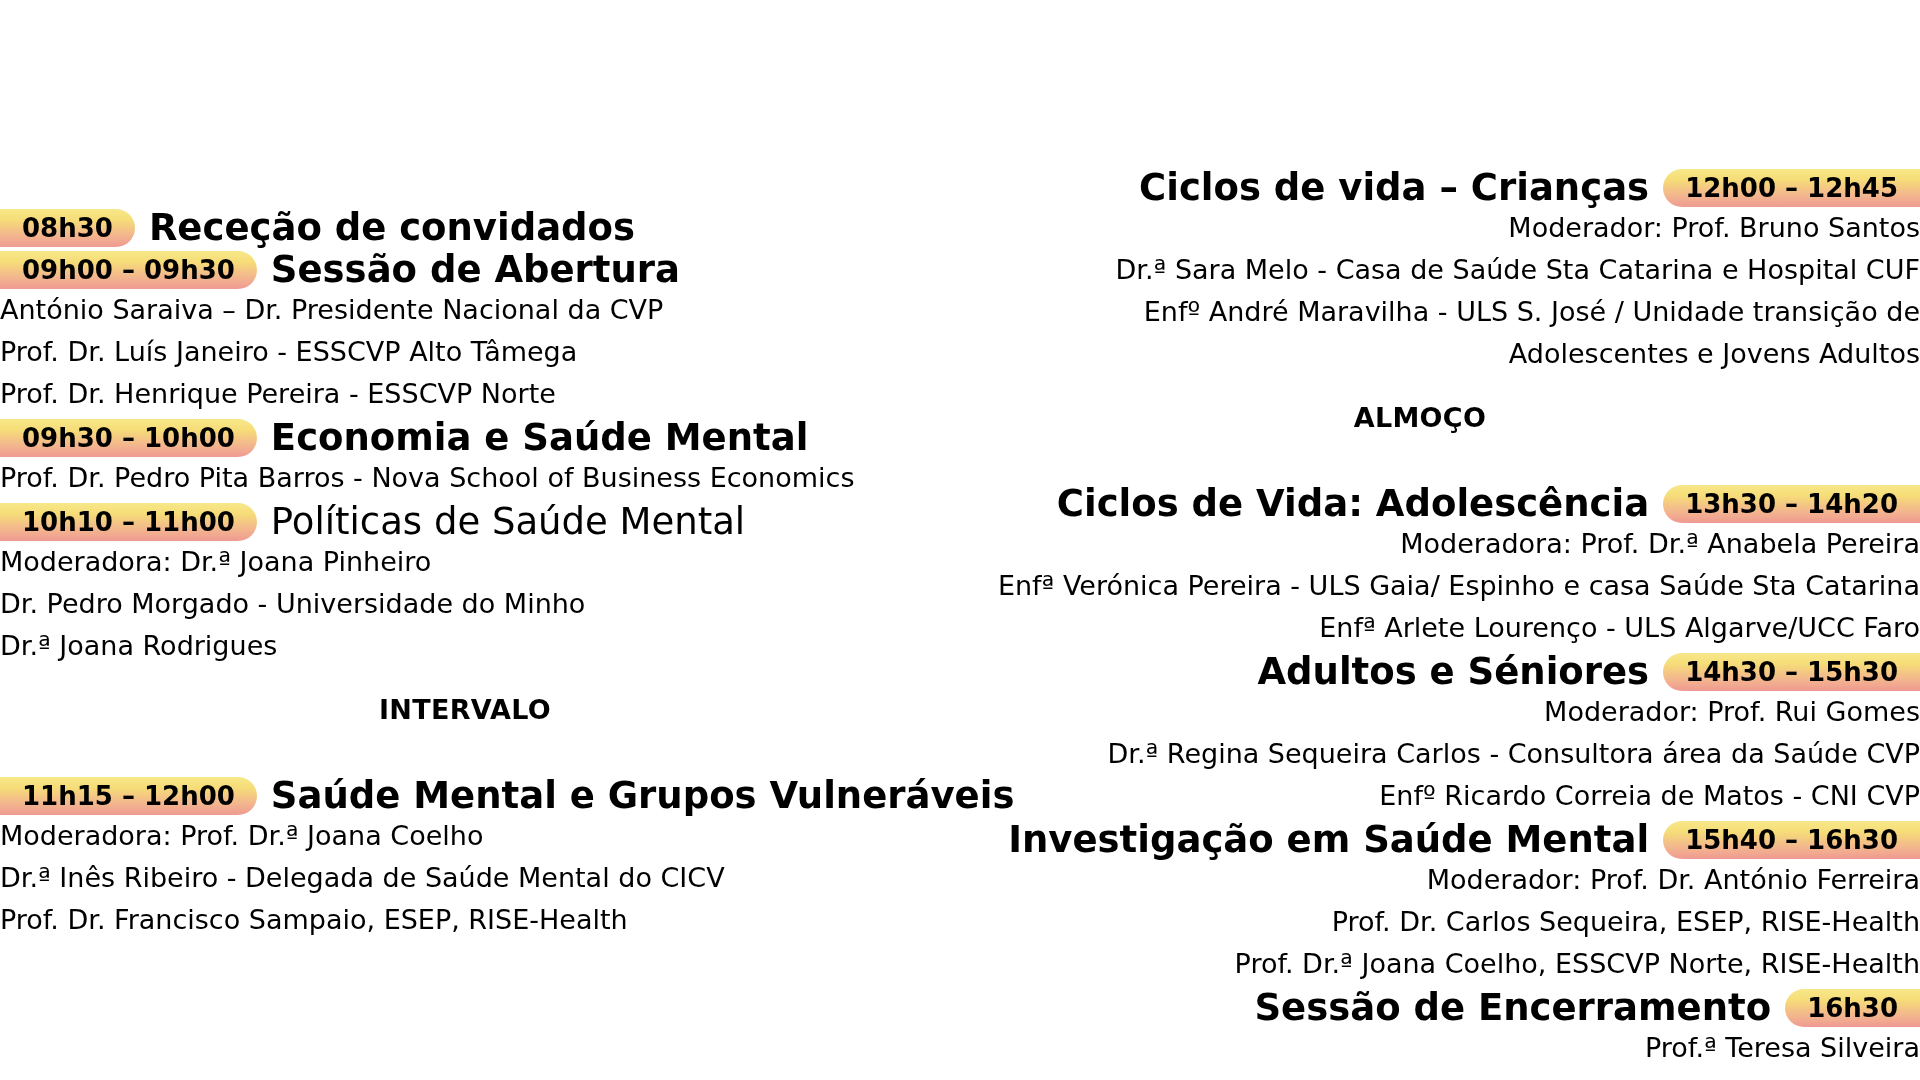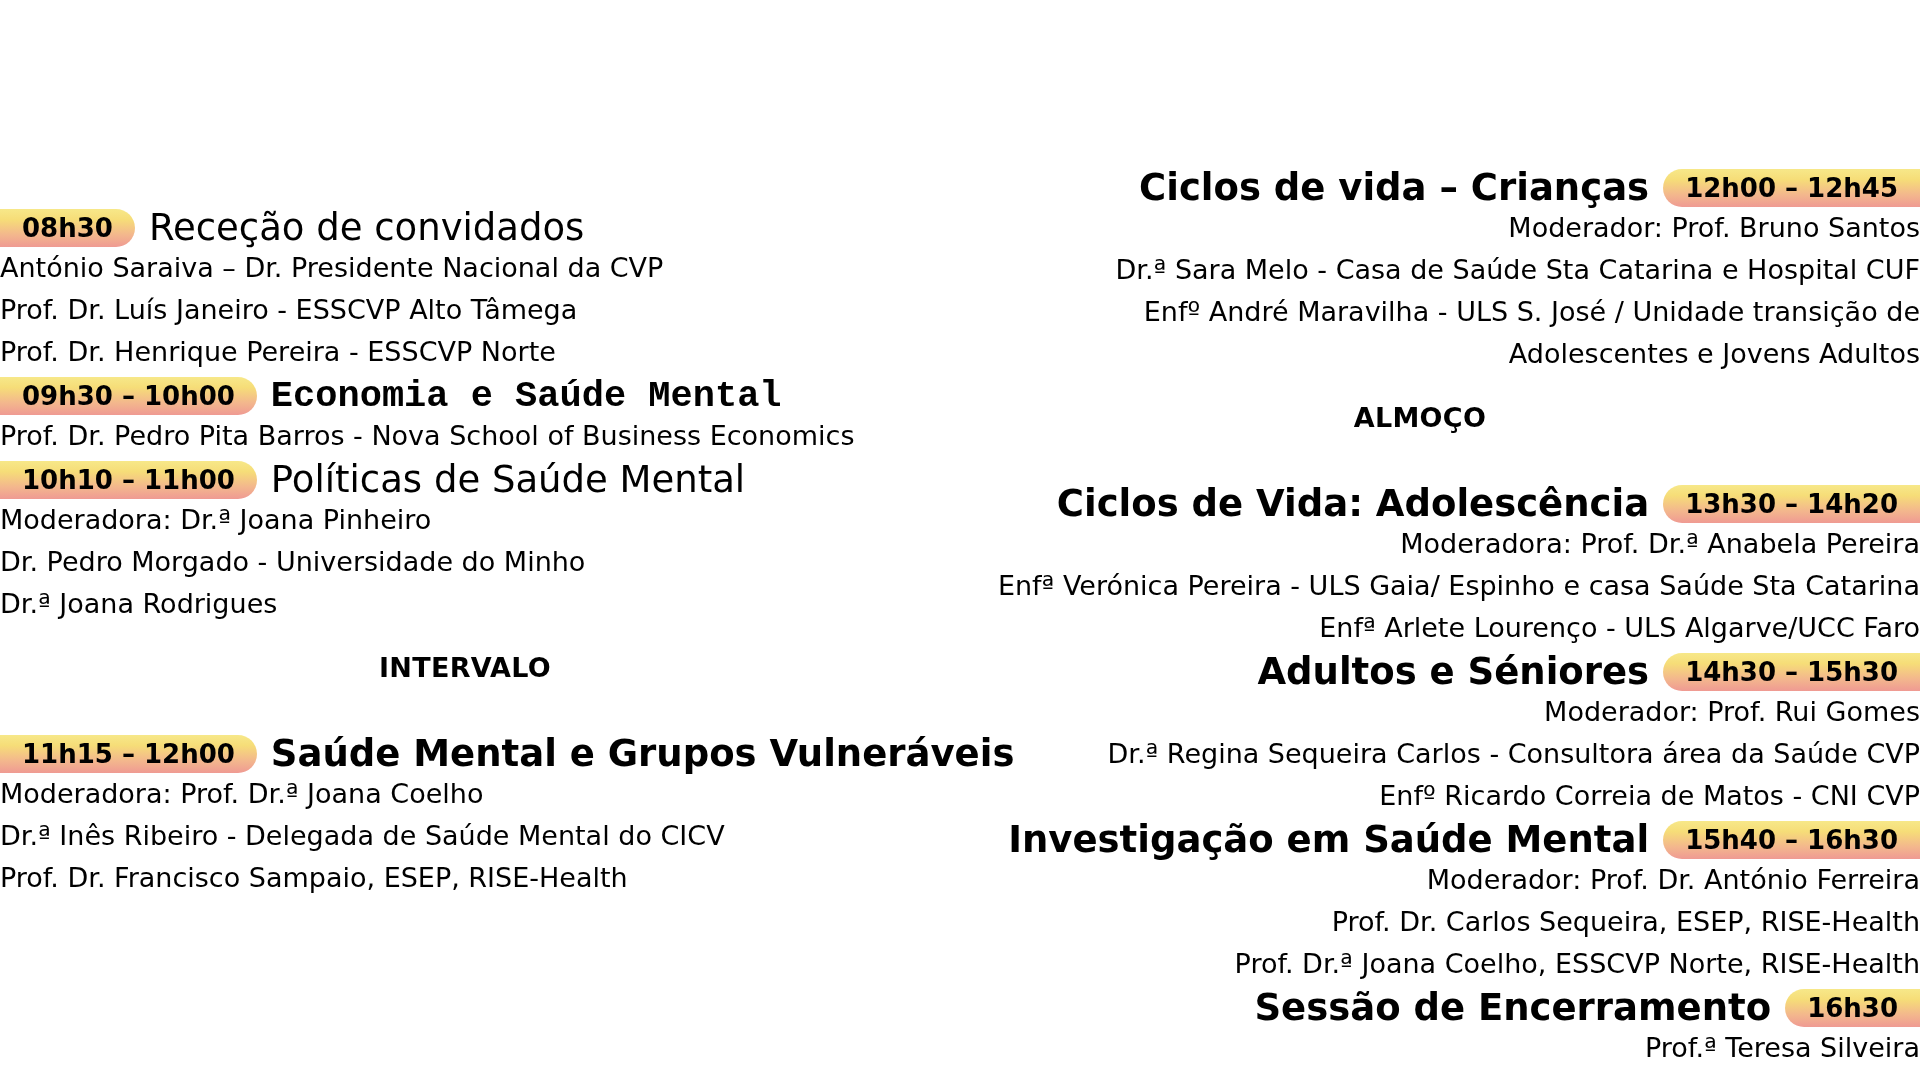--- a/index.html
+++ b/index.html
@@ -77,25 +77,26 @@
     font-size:27px;
     letter-spacing:.3px;
   }
 </style>
 </head>
 <body>
 
 <div class="page">
 
   <div class="col col-left" id="left-col" style="top:205px;">
-      <div class="row"><span class="pill clip-left">08h30</span><span class="sess-title gap" style="font-weight: 400;">Receção de convidados</span></div>
+      <div class="row"><span class="pill clip-left">08h30</span><span class="sess-title gap" style="font-weight: 700;">Receção de convidados</span></div>
+      <div class="row"><span class="pill clip-left">09h00 – 09h30</span><span class="sess-title gap" style="font-weight: 700;">Sessão de Abertura</span></div>
       <div class="row speaker">António Saraiva – Dr. Presidente Nacional da CVP</div>
       <div class="row speaker">Prof. Dr. Luís Janeiro - ESSCVP Alto Tâmega</div>
       <div class="row speaker">Prof. Dr. Henrique Pereira - ESSCVP Norte</div>
-      <div class="row"><span class="pill clip-left">09h30 – 10h00</span><span class="sess-title gap" style="font-weight: 700; font-family: Liberation Mono, monospace;">Economia e Saúde Mental</span></div>
+      <div class="row"><span class="pill clip-left">09h30 – 10h00</span><span class="sess-title gap" style="font-weight: 700;">Economia e Saúde Mental</span></div>
       <div class="row speaker"> Prof. Dr. Pedro Pita Barros - Nova School of Business Economics</div>
       <div class="row"><span class="pill clip-left">10h10 – 11h00</span><span class="sess-title gap" style="font-weight: 400;">Políticas de Saúde Mental</span></div>
       <div class="row speaker">Moderadora: Dr.ª Joana Pinheiro</div>
       <div class="row speaker">Dr. Pedro Morgado - Universidade do Minho</div>
       <div class="row speaker">Dr.ª Joana Rodrigues</div>
       <div class="spacer-sm"></div>
       <div class="row center"><span class="standalone">INTERVALO</span></div>
       <div class="spacer"></div>
       <div class="row"><span class="pill clip-left">11h15 – 12h00</span><span class="sess-title gap" style="font-weight: 700;">Saúde Mental e Grupos Vulneráveis</span></div>
       <div class="row speaker"> Moderadora: Prof. Dr.ª Joana Coelho</div>

